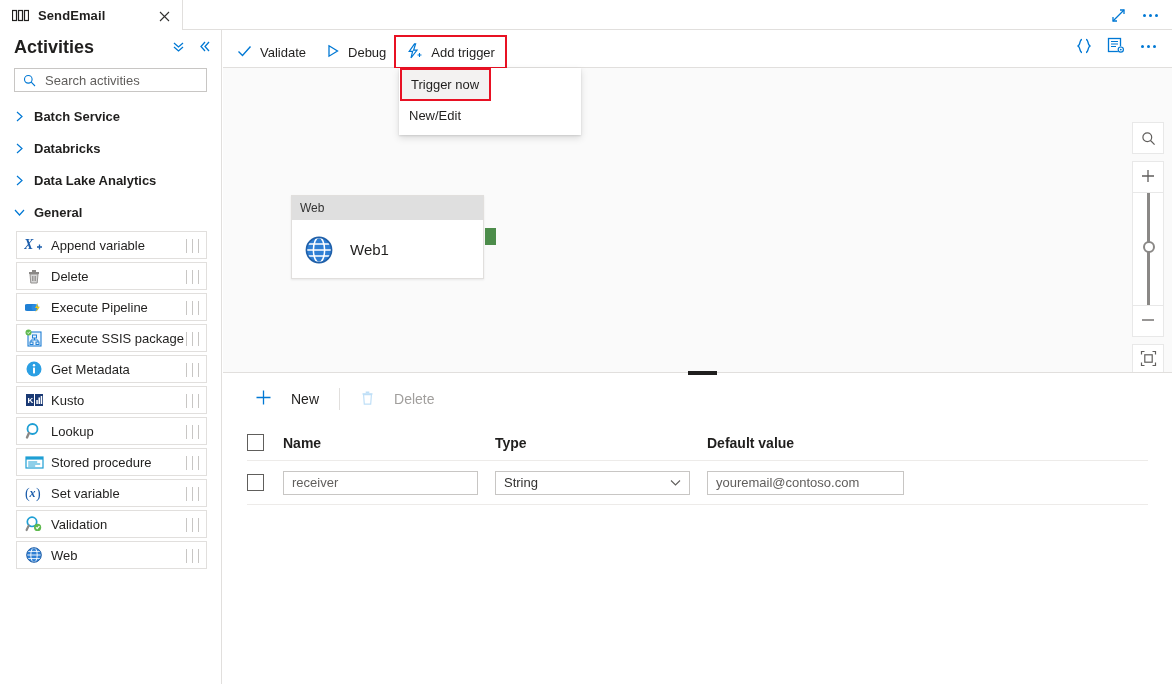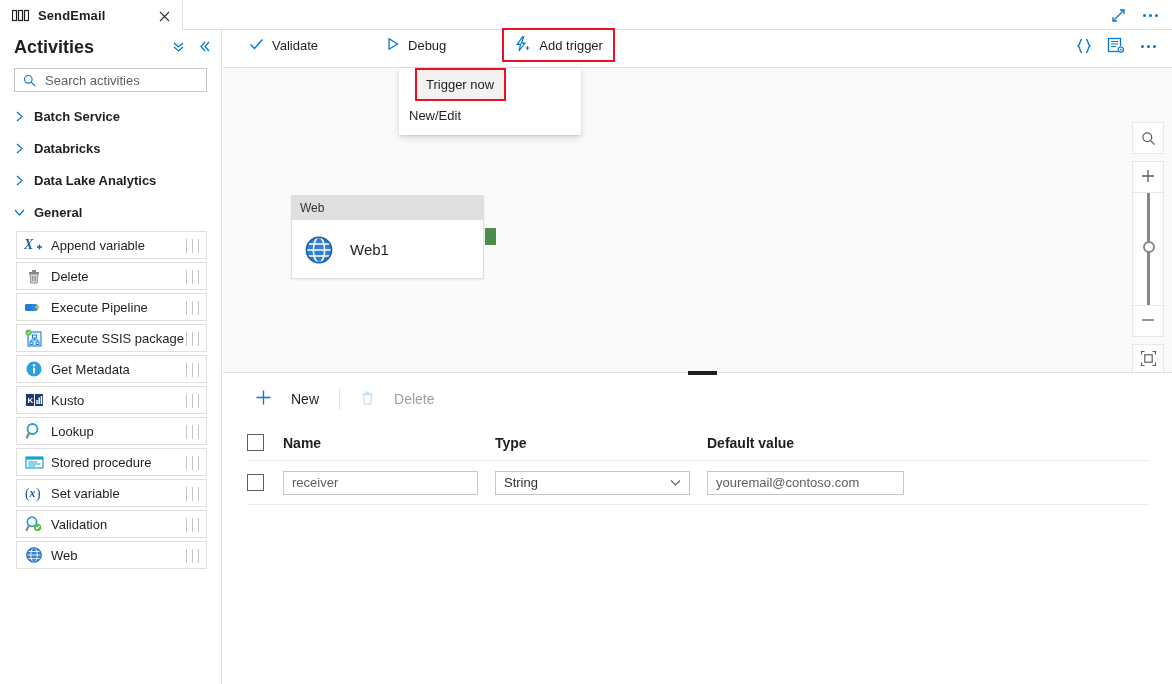--- a/index.html
+++ b/index.html
@@ -100,21 +100,21 @@
   .activity-item .grip {
     position: absolute; right: 7px; top: 7px; width: 13px; height: 14px;
     display: flex; justify-content: space-between;
   }
   .activity-item .grip i { width: 1px; height: 14px; background: #c8c6c4; display: block; }
 
   
   .toolbar {
     position: absolute; left: 223px; top: 30px; width: 949px; height: 38px;
     background: #ffffff; border-bottom: 1px solid #e1dfdd;
-    display: flex; align-items: flex-start; padding-left: 16px; gap: 48px;
+    display: flex; align-items: flex-end; padding-left: 4px;
   }
   .tool-btn {
     height: 30px; display: flex; align-items: center; padding: 0 10px;
     cursor: pointer; font-size: 13px; color: #201f1e; gap: 8px;
   }
   .tool-btn.highlight {
     outline: 2px solid #e81123; outline-offset: 0px;
     background: #fff;
   }
   .toolbar-right {
@@ -127,21 +127,21 @@
     background: #ffffff; box-shadow: 0 3.2px 7.2px rgba(0,0,0,.13), 0 0.6px 1.8px rgba(0,0,0,.11);
     z-index: 60; padding: 1px 0 4px 0;
   }
   .dd-item {
     height: 31px; display: flex; align-items: center; padding-left: 10px;
     font-size: 13px; color: #201f1e; cursor: pointer; position: relative;
   }
   .dd-item.hovered { background: #f3f2f1; }
   .dd-item.highlight-red {
     outline: 2px solid #e81123; outline-offset: -1px;
-    width: 89px; margin-left: 17px;
+    width: 89px; margin-left: 2px;
   }
 
   
   .canvas {
     position: absolute; left: 223px; top: 68px; width: 949px; height: 304px;
     background: #fafafa; overflow: hidden;
   }
   .node {
     position: absolute; left: 68px; top: 127px; width: 193px; height: 84px;
     background: #ffffff; border: 1px solid #e1dfdd;

